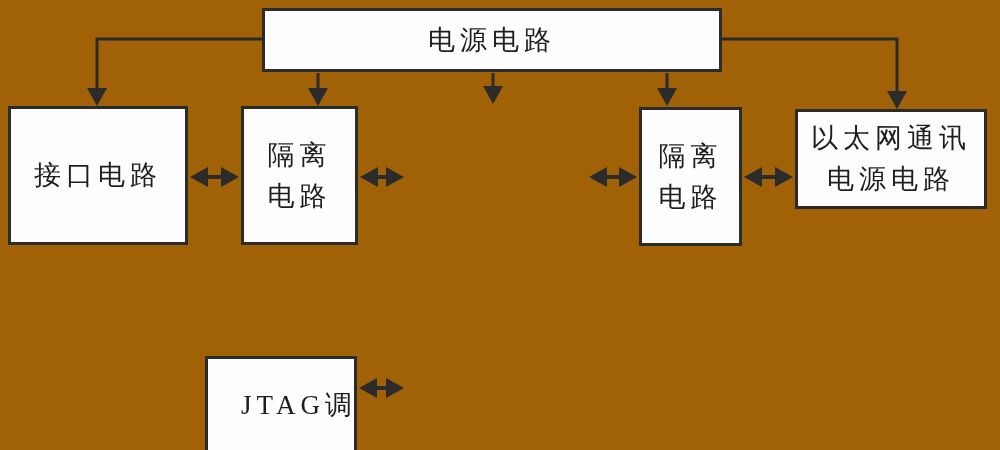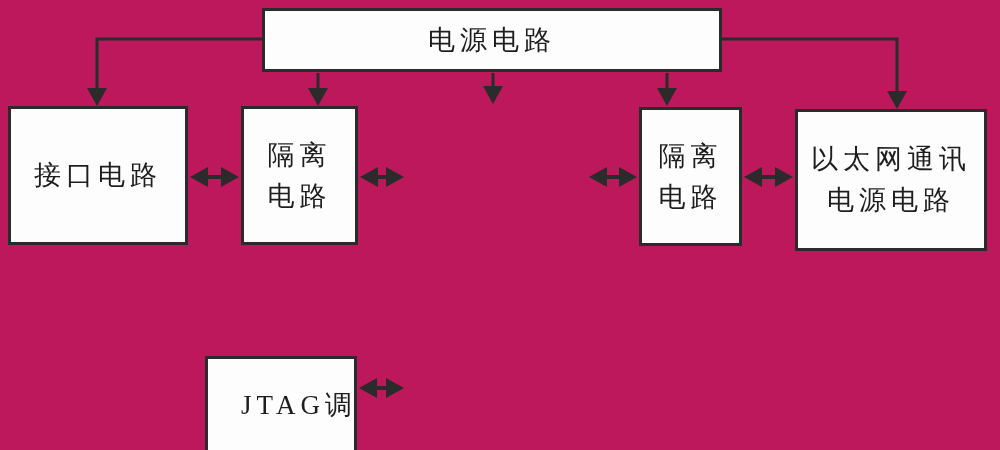--- a/index.html
+++ b/index.html
@@ -1,20 +1,20 @@
 <!DOCTYPE html>
 <html><head>
 <meta charset="utf-8">
 <style>
   html, body { margin: 0; padding: 0; background: #ffffff; }
   .canvas {
     position: relative;
     width: 1000px;
     height: 450px;
-    background: #be185d;
+    background: #a16207;
     font-family: "Liberation Serif", "DejaVu Serif", serif;
     overflow: hidden;
   }
   .wires {
     position: absolute;
     left: 0; top: 0;
     width: 1000px; height: 450px;
   }
   .wire  { stroke: #2b2b2b; stroke-width: 3; fill: none; }
   .shaft { stroke: #2b2b2b; stroke-width: 4; fill: none; }
@@ -36,21 +36,21 @@
     font-size: 27px;
     line-height: 41px;
     letter-spacing: 5px;
     white-space: nowrap;
   }
   #box-power          { left: 262px; top:   8px; width: 460px; height:  64px; }
   #box-serial         { left:   8px; top: 106px; width: 180px; height: 139px; }
   #box-isolation-left { left: 241px; top: 106px; width: 117px; height: 139px; }
   #box-stm32          { left: 406px; top: 105px; width: 181px; height: 337px; }
   #box-isolation-right{ left: 639px; top: 107px; width: 103px; height: 139px; }
-  #box-ethernet       { left: 795px; top: 109px; width: 192px; height: 142px; }
+  #box-ethernet       { left: 795px; top: 109px; width: 192px; height: 100px; }
   #box-jtag           { left: 205px; top: 356px; width: 152px; height:  98px; padding-left: 36px; }
   #box-stm32 .ln      { letter-spacing: 4px; }
 </style>
 </head>
 <body>
 
 <div class="canvas">
 
   <svg class="wires" viewBox="0 0 1000 450" xmlns="http://www.w3.org/2000/svg">
 

